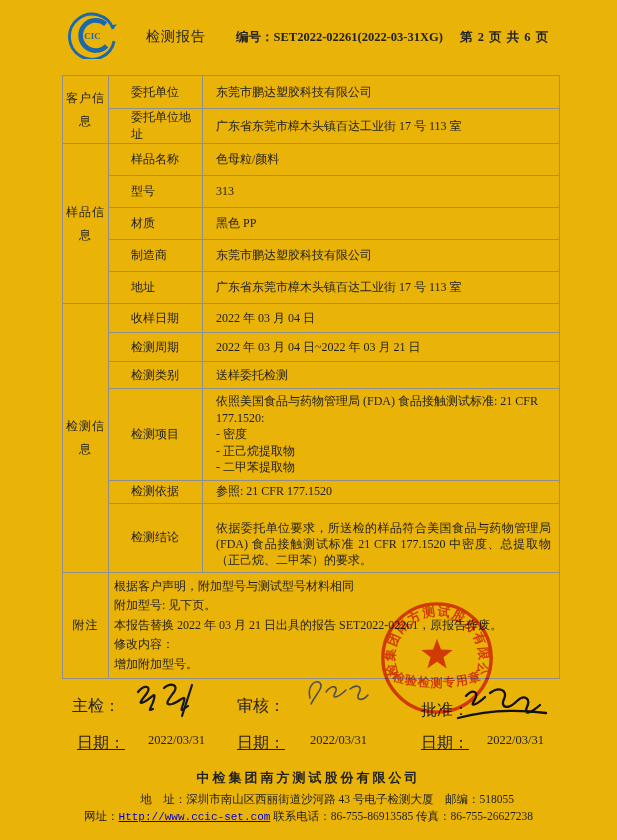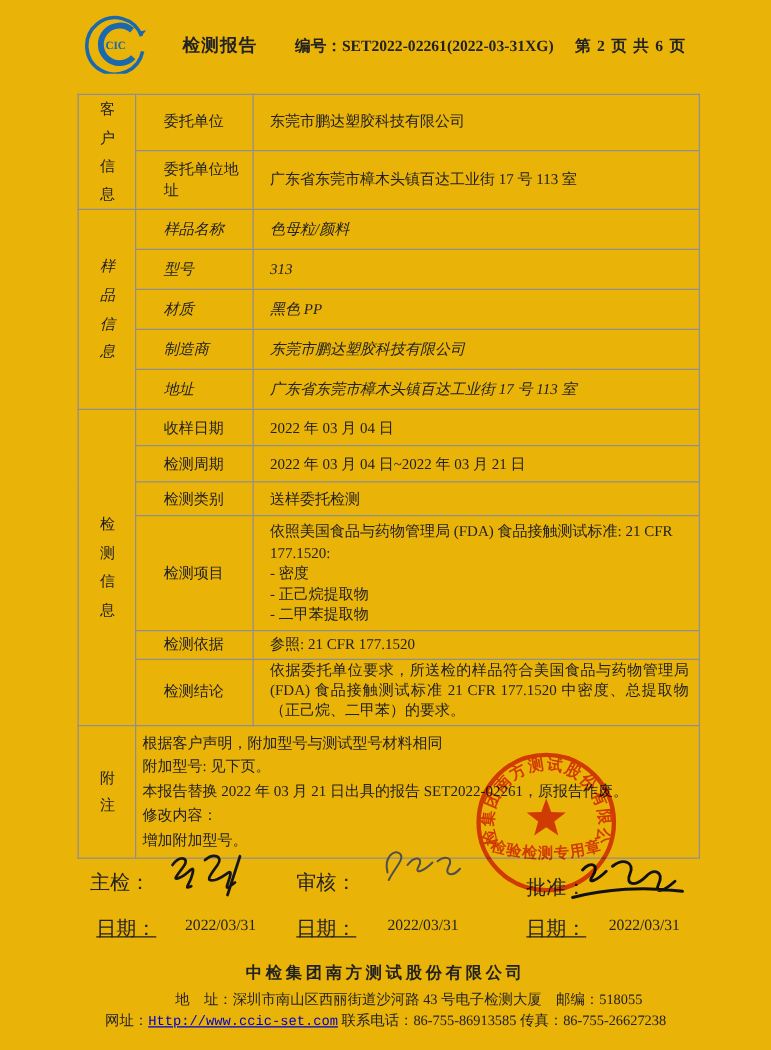--- a/index.html
+++ b/index.html
@@ -10,37 +10,37 @@
     width: 617px;
     height: 840px;
     background: #eab308;
     overflow: hidden;
     color: #222;
   }
 
   
   .hdr { position: absolute; left: 0; top: 0; width: 617px; height: 75px; }
   .logo { position: absolute; left: 64px; top: 12px; }
-  .hdr-title { position: absolute; left: 146px; top: 28px; font-size: 14px; font-weight: bold; letter-spacing: 1px; }
+  .hdr-title { position: absolute; left: 146px; top: 28px; font-size: 14px; font-weight: normal; letter-spacing: 1px; }
   .hdr-no { position: absolute; left: 236px; top: 29px; font-size: 12.5px; font-weight: bold; }
   .hdr-page { position: absolute; left: 460px; top: 29px; font-size: 12.5px; font-weight: bold; letter-spacing: 1px; }
 
   
   table.rpt { position: absolute; left: 62px; top: 75px; width: 497px; border-collapse: collapse; table-layout: fixed; }
   table.rpt td { border: 1px solid #8f8f8f; font-size: 12px; color: #222; vertical-align: middle; }
-  td.sec { text-align: center; line-height: 1.9; padding: 0 17px; letter-spacing: 1px; }
+  td.sec { text-align: center; line-height: 1.9; padding: 0 3px; letter-spacing: 1px; }
   td.lbl { padding-left: 22px; }
   td.val { padding-left: 13px; padding-right: 8px; }
   tr.r-c td { height: 33px; }
-  tr.r-s td { height: 32px; font-style: italic; }
+  tr.r-s td { height: 32px; }
   tr.r-t1 td { height: 29px; }
   tr.r-t2 td { height: 27px; }
   tr.r-basis td { height: 23px; }
   td.multi { padding-top: 4px; padding-bottom: 4px; line-height: 16.5px; }
-  td.concl { padding-top: 0; padding-bottom: 4px; line-height: 16px; text-align: justify; }
+  td.concl { padding-top: 16px; padding-bottom: 4px; line-height: 16px; text-align: justify; }
   td.notes-cell { padding: 4px 10px 4px 5px; line-height: 19.5px; }
 
   
   .sig-area { position: absolute; left: 0; top: 0; width: 617px; height: 840px; pointer-events: none; }
   .sig-label { position: absolute; font-size: 16px; color: #222; }
   .date-label { position: absolute; font-size: 16px; color: #222; text-decoration: underline; }
   .date-val { position: absolute; font-size: 12.5px; color: #222; }
   .sig-svg { position: absolute; }
   .stamp { position: absolute; left: 379px; top: 600px; opacity: 0.88; mix-blend-mode: multiply; }
 

